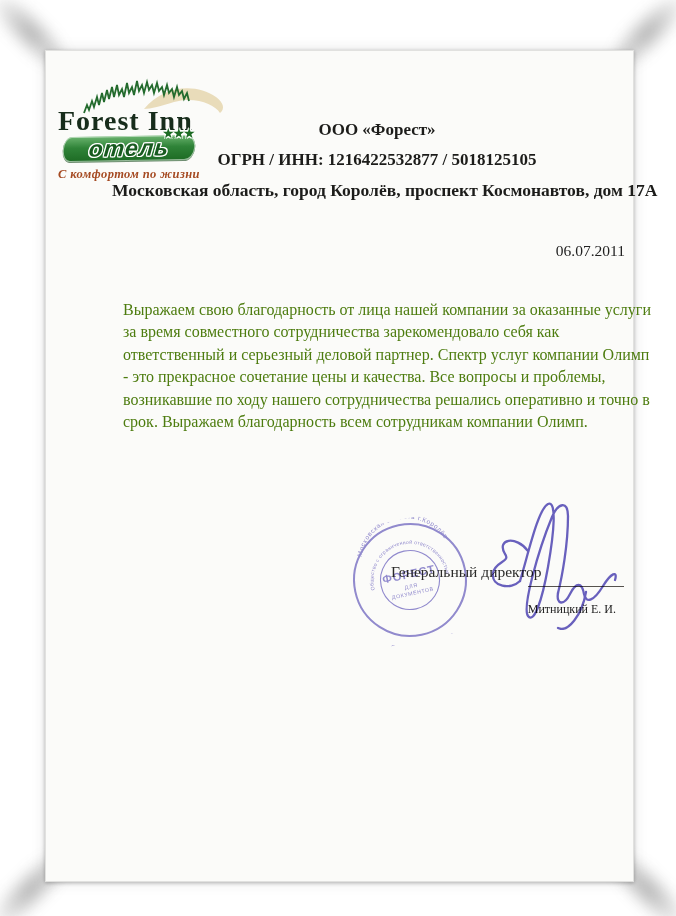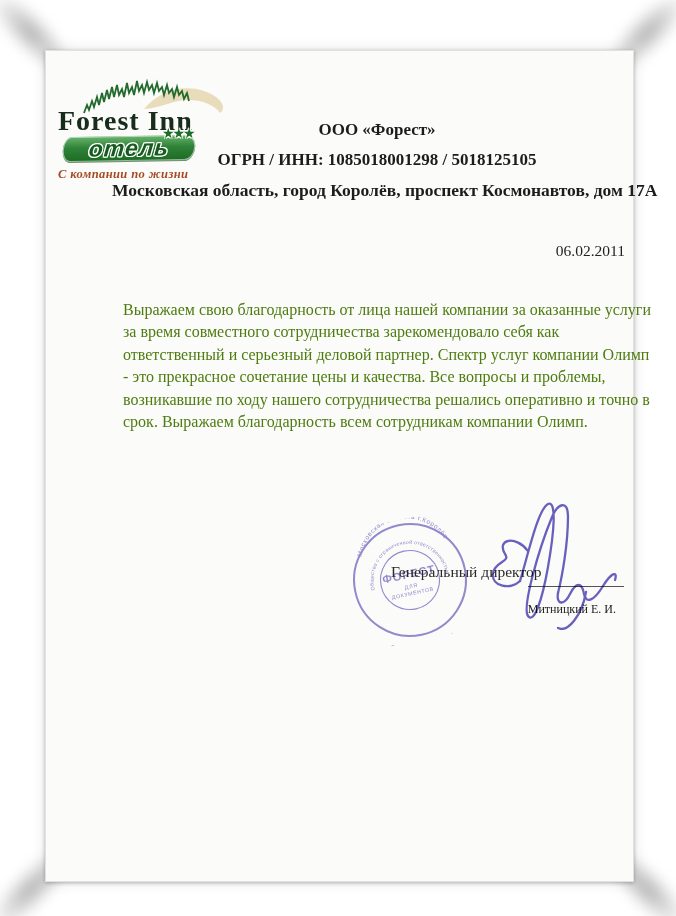--- a/index.html
+++ b/index.html
@@ -90,30 +90,30 @@
         <path fill="none" stroke-width="1.8" stroke-linejoin="miter" stroke="#236b2d" d="M10,38 L13,30 L15,35 L18,26 L20,32 L23,22 L25,30 L28,18 L30,27 L33,15 L35,24
                  L38,12 L40,22 L43,10 L45,20 L48,14 L50,22 L53,8 L55,18 L58,12 L60,20 L63,6
                  L65,16 L68,10 L70,18 L73,7 L75,15 L78,10 L80,18 L83,8 L85,16 L88,12 L90,20
                  L93,10 L95,18 L98,14 L100,22 L103,12 L105,20 L108,16 L110,24 L113,18 L115,26" style="stroke: rgb(35, 107, 45);"></path>
       </svg>
       <div class="brand" style="color: rgb(23, 44, 27);">Forest Inn</div>
       <div class="banner">
         <span class="banner-text" style="color: rgb(23, 90, 31);">отель</span>
       </div>
       <div class="stars">★★★</div>
-      <div class="tagline" style="color: rgb(165, 74, 34);">С компании по жизни</div>
+      <div class="tagline" style="color: rgb(165, 74, 34);">С комфортом по жизни</div>
     </div>
 
     <div class="doc-header">
       <div class="h-line h-company">ООО «Форест»</div>
-      <div class="h-line h-ogrn">ОГРН / ИНН: 1085018001298 / 5018125105</div>
+      <div class="h-line h-ogrn">ОГРН / ИНН: 1216422532877 / 5018125105</div>
       <div class="h-line h-address">Московская область, город Королёв, проспект Космонавтов, дом 17А</div>
     </div>
 
-    <div class="doc-date">06.02.2011</div>
+    <div class="doc-date">06.07.2011</div>
 
     <div class="body-text">
       <div class="b-line">Выражаем свою благодарность от лица нашей компании за оказанные услуги</div>
       <div class="b-line">за время совместного сотрудничества зарекомендовало  себя как</div>
       <div class="b-line">ответственный и серьезный деловой партнер. Спектр услуг компании Олимп</div>
       <div class="b-line">- это прекрасное сочетание цены и качества. Все вопросы и проблемы,</div>
       <div class="b-line">возникавшие по ходу нашего сотрудничества решались оперативно и точно в</div>
       <div class="b-line">срок. Выражаем благодарность всем сотрудникам компании Олимп.</div>
     </div>
 

